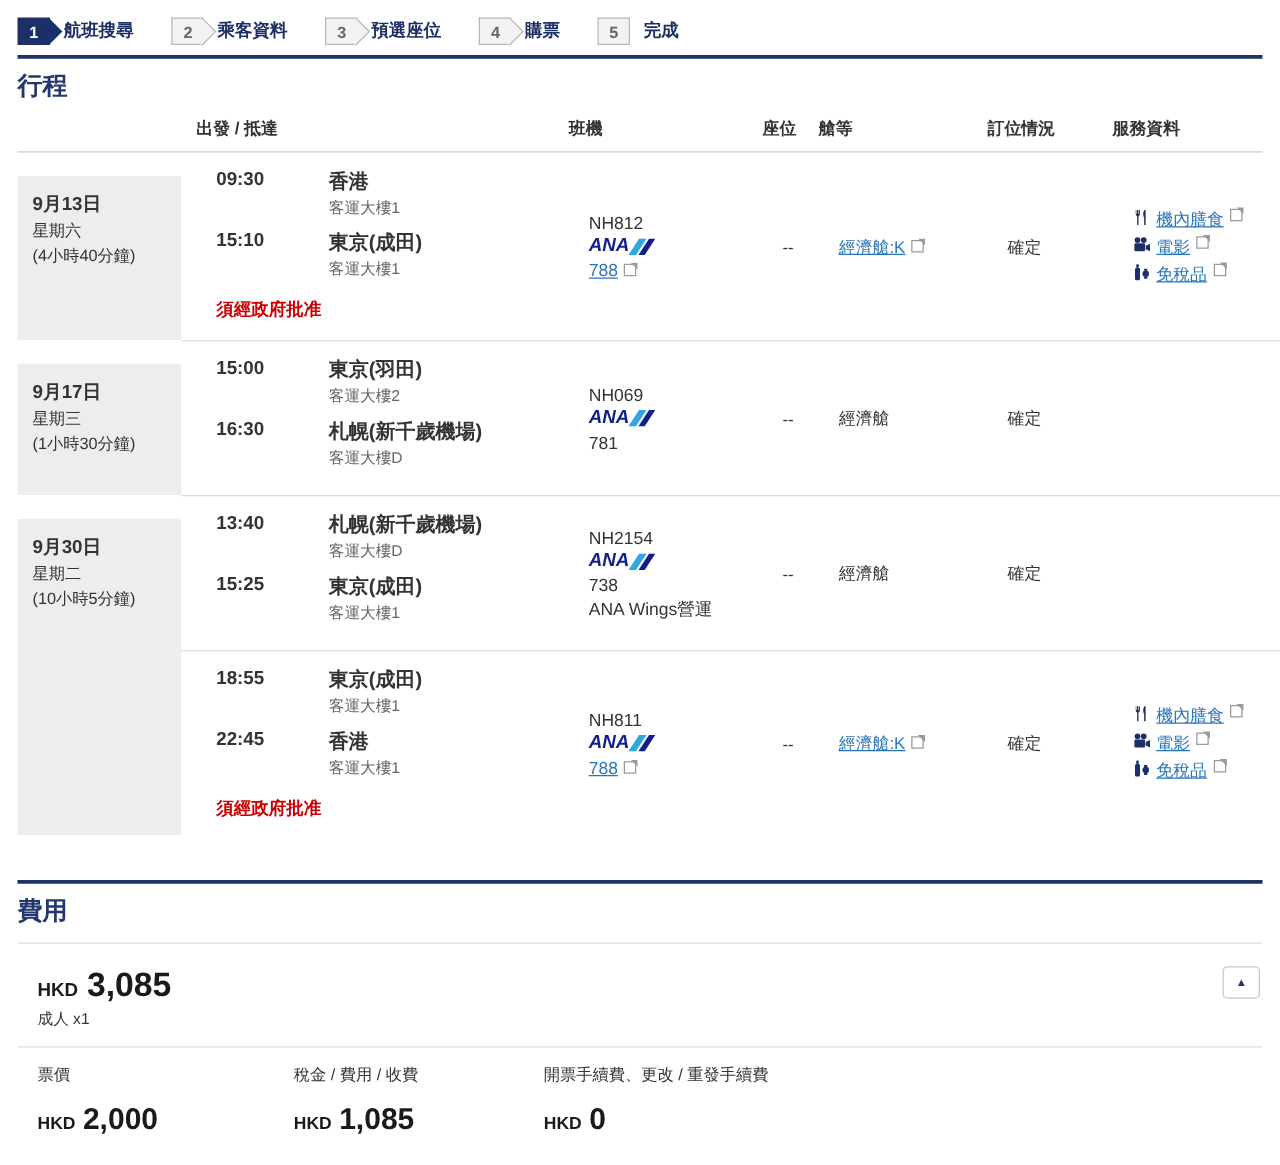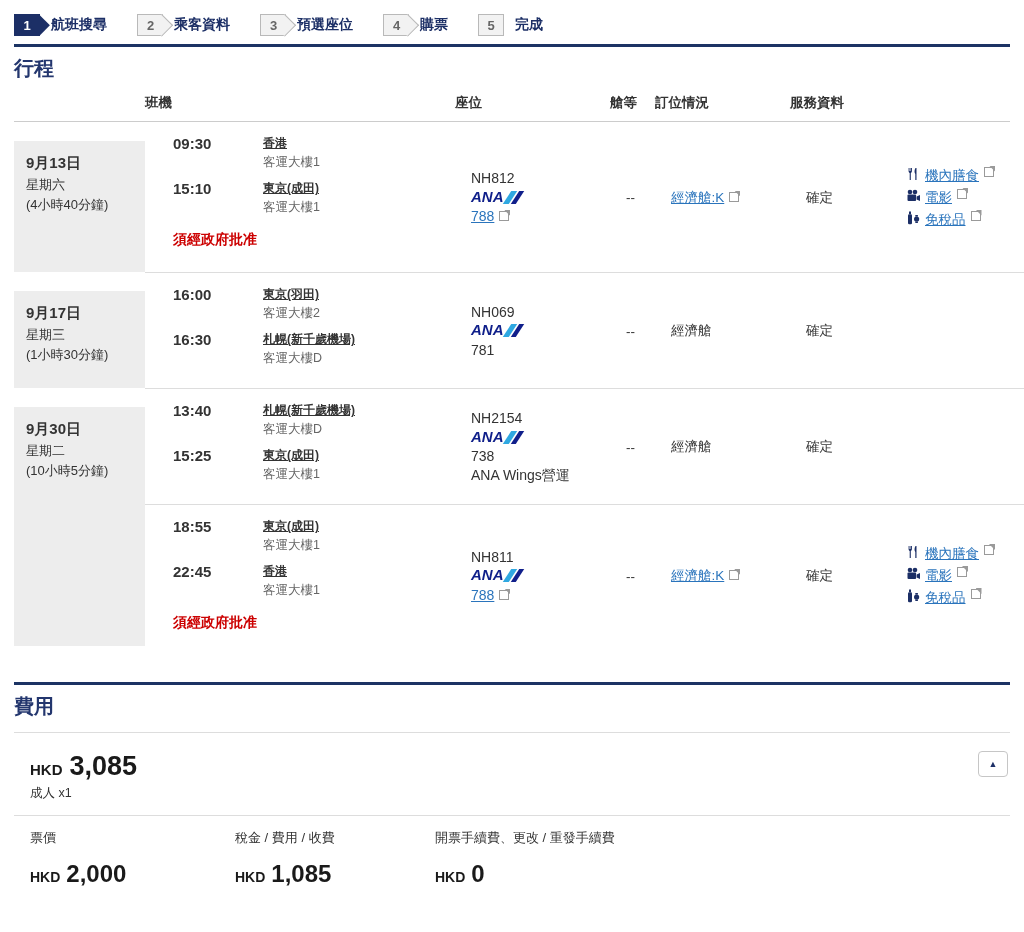--- a/index.html
+++ b/index.html
@@ -60,21 +60,21 @@
     flex:1; display:grid;
     grid-template-columns:310px 155px 45px 135px 100px 120px;
     align-items:center; padding:13px 16px 12px;
   }
   .content.bordered { border-top:1px solid #ddd; }
   .r0 { min-height:150px; } .r1 { min-height:115px; } .r2 { min-height:115px; } .r3 { min-height:142px; }
 
   .deparr { align-self:start; padding-left:12px; }
   .leg { display:grid; grid-template-columns:90px auto; margin-bottom:9px; }
   .time { font-size:15px; font-weight:bold; }
-  .city { font-size:12px; font-weight:bold;text-decoration:underline; }
+  .city { font-size:16px; font-weight:bold; }
   .terminal { font-size:12.5px; color:#666; margin-top:2px; }
   .notice { color:#c00; font-weight:bold; font-size:14px; margin-top:15px; }
 
   .flight-cell { font-size:14px; line-height:1.35; }
   .ana-logo { display:flex; align-items:center; height:16px; margin:1px 0 2px; }
   .ana-text { font-style:italic; font-weight:bold; color:#0f1f8a; font-size:15px; }
   .swoosh { display:inline-flex; margin-left:3px; transform:skewX(-33deg); }
   .swoosh i { display:block; width:6px; height:13px; background:#2fa8e1; }
   .swoosh b { display:block; width:5px; height:13px; background:#101f8b; margin-left:2px; }
 
@@ -152,20 +152,21 @@
         </div>
       <div class="step-label">完成</div>
     </div>
   </div>
   <div class="rule-navy"></div>
 
   <div class="section-title">行程</div>
 
   <div class="itn-header">
     <div></div>
+    <div class="h-deparr">出發 / 抵達</div>
     <div>班機</div>
     <div>座位</div>
     <div>艙等</div>
     <div>訂位情況</div>
     <div>服務資料</div>
   </div>
 
   <div class="seg">
     <div class="date-cell gap-top">
       <div class="seg-date">9月13日</div>
@@ -243,21 +244,21 @@
 
   <div class="seg">
     <div class="date-cell gap-top">
       <div class="seg-date">9月17日</div>
       <div class="seg-weekday">星期三</div>
       <div class="seg-duration">(1小時30分鐘)</div>
     </div>
     <div class="content bordered r1">
       <div class="deparr">
         <div class="leg">
-          <div class="time">16:00</div>
+          <div class="time">15:00</div>
           <div>
               <div class="city">東京(羽田)</div>
                <div class="terminal">客運大樓2</div>
             </div>
         </div>
         <div class="leg">
           <div class="time">16:30</div>
           <div>
               <div class="city">札幌(新千歲機場)</div>
                <div class="terminal">客運大樓D</div>

